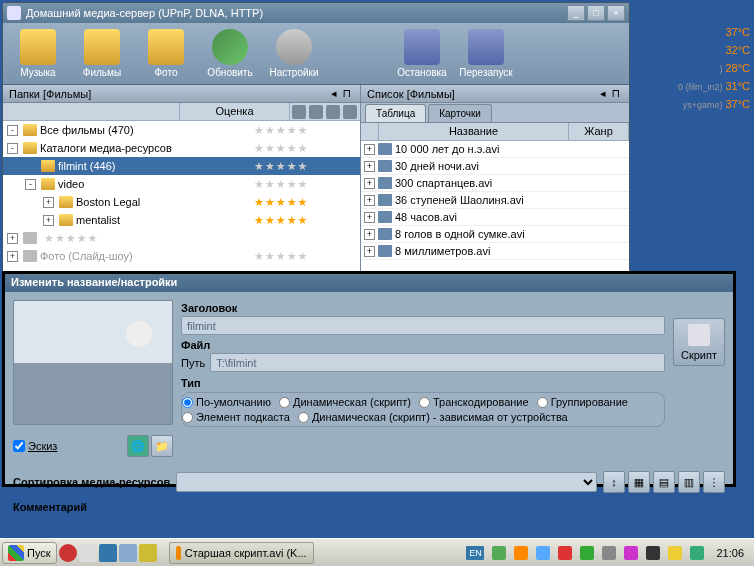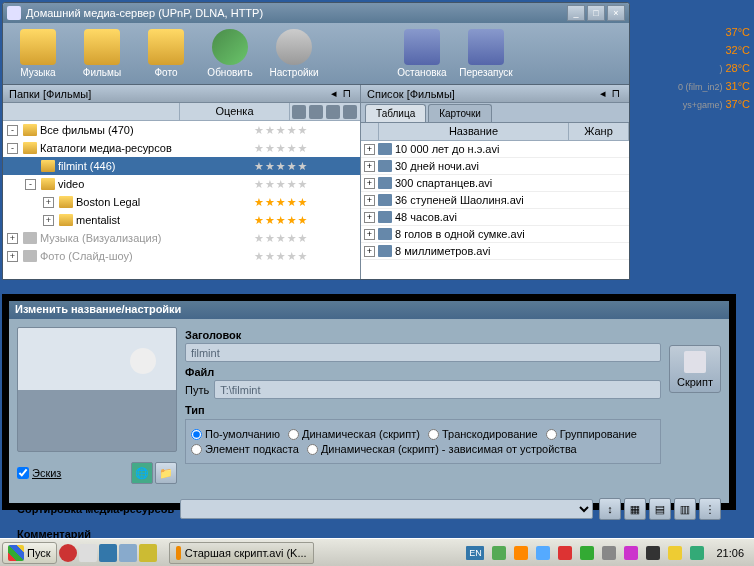--- a/index.html
+++ b/index.html
@@ -59,40 +59,40 @@
 .tab.inactive { background: #a8b8c8; }
 
 .list-header { height: 18px; background: #c8d4e0; display: flex; border-bottom: 1px solid #9ab; }
 .list-header-cell { padding: 2px 6px; border-right: 1px solid #9ab; text-align: center; }
 .list-body { flex: 1; background: #fff; }
 .list-row { display: flex; height: 17px; align-items: center; border-bottom: 1px solid #eee; }
 .list-expander { width: 11px; height: 11px; border: 1px solid #888; display: flex; align-items: center; justify-content: center; font-size: 9px; margin: 0 3px; cursor: pointer; }
 .list-icon { width: 14px; height: 12px; margin-right: 3px; background: #68a; border-radius: 1px; }
 
 
-.edit-dialog { position: absolute; left: 2px; top: 294px; width: 734px; height: 216px; background: #9ab0c0; border: 7px solid #000000; }
+.edit-dialog { position: absolute; left: 2px; top: 271px; width: 734px; height: 216px; background: #9ab0c0; border: 3px solid #000000; }
 .dialog-title { height: 18px; background: linear-gradient(to bottom, #5a7a95, #46688a); color: #fff; padding: 2px 6px; font-weight: bold; font-size: 11px; }
 .dialog-body { display: flex; padding: 8px; gap: 8px; }
 .thumb-area { width: 160px; }
 .thumb { width: 160px; height: 125px; background: linear-gradient(to bottom, #dde5ed 50%, #89a 50%); border: 1px solid #789; border-radius: 2px; position: relative; }
 .thumb::after { content: ''; position: absolute; top: 20px; right: 20px; width: 26px; height: 26px; background: #eee; border-radius: 50%; }
 .thumb-controls { margin-top: 10px; display: flex; align-items: center; gap: 4px; }
 .chk { display: flex; align-items: center; gap: 3px; text-decoration: underline; }
 .chk input { width: 12px; height: 12px; }
 .thumb-btns { display: flex; gap: 2px; margin-left: auto; }
 .sm-btn { width: 22px; height: 22px; background: linear-gradient(to bottom, #d0dce8, #a8b8c8); border: 1px solid #789; border-radius: 2px; cursor: pointer; display: flex; align-items: center; justify-content: center; }
 
 .form-area { flex: 1; }
 .form-label { font-weight: bold; margin: 2px 0; display: block; font-size: 11px; }
 .form-input { width: 100%; height: 19px; background: #c8d4e0; border: 1px solid #8295a8; padding: 2px 5px; color: #567; border-radius: 2px; }
 .path-row { display: flex; align-items: center; gap: 5px; margin: 2px 0 5px 0; }
 .path-row .form-input { flex: 1; }
 .path-label { font-size: 11px; }
 
-.type-box { border: 1px solid #8295a8; border-radius: 0; padding: 5px; margin-top: 3px; background: #9eb2c4; }
+.type-box { border: 1px solid #8295a8; border-radius: 9px; margin-top: 3px; background: #9eb2c4; }
 .radio-row { display: flex; gap: 8px; margin: 3px 0; flex-wrap: wrap; }
 .radio-item { display: flex; align-items: center; gap: 3px; font-size: 10px; }
 .radio-item input { width: 11px; height: 11px; }
 
 .script-btn { width: 52px; height: 48px; background: linear-gradient(to bottom, #c0ccd8, #9aadc0); border: 1px solid #789; border-radius: 3px; display: flex; flex-direction: column; align-items: center; justify-content: center; gap: 3px; cursor: pointer; margin-top: 18px; }
 .script-btn-icon { width: 22px; height: 22px; background: #e0e0e8; border-radius: 2px; }
 
 .sort-row { display: flex; gap: 6px; margin-top: 6px; align-items: center; padding: 0 8px 5px 8px; }
 .sort-row .form-label { white-space: nowrap; }
 .sort-select { flex: 1; height: 20px; background: #c8d4e0; border: 1px solid #8295a8; border-radius: 2px; }
@@ -263,21 +263,20 @@
               <span class="star">★</span>
               <span class="star">★</span>
               <span class="star">★</span>
               <span class="star">★</span>
             </span>
           </div>
           <div class="tree-row">
             <span class="tree-indent" style="width: 0px;"></span>
             <span class="tree-expander">+</span>
             <span class="tree-icon gray"></span>
-            <span class="tree-label" style="color: rgb(153, 153, 153);">Музыка (Визуализация)</span>
             <span class="tree-rating">
               <span class="star off">★</span>
               <span class="star off">★</span>
               <span class="star off">★</span>
               <span class="star off">★</span>
               <span class="star off">★</span>
             </span>
           </div>
           <div class="tree-row">
             <span class="tree-indent" style="width: 0px;"></span>

